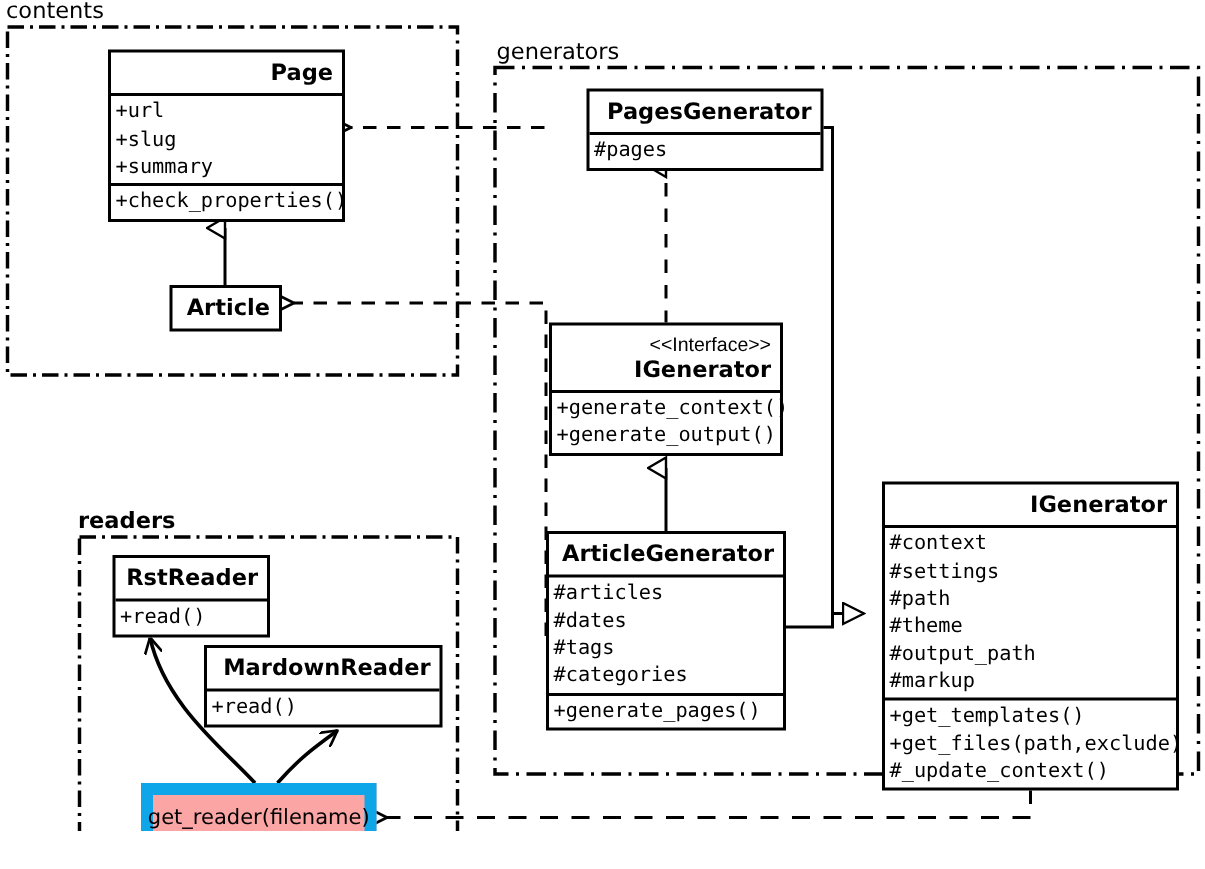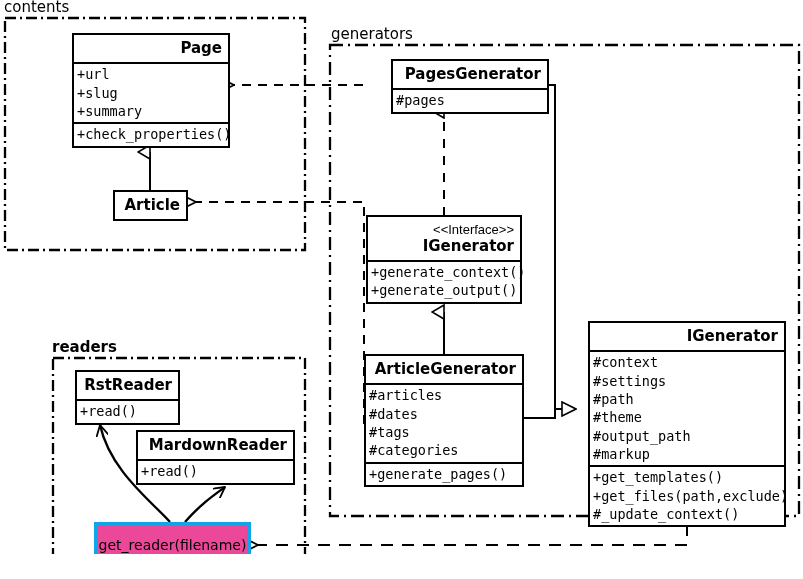--- a/index.html
+++ b/index.html
@@ -61,22 +61,22 @@
   .uml-row {
     font-family: "DejaVu Sans Mono", monospace;
     font-size: 13.5px;
     line-height: 1.36;
     white-space: nowrap;
     color: #000;
   }
   .plainbox {
     position: absolute;
     box-sizing: border-box;
-    border: 4px solid #0ea5e9;
-    background: #ec4899;
+    border: 8px solid #0ea5e9;
+    background: #fca5a5;
     display: flex;
     align-items: center;
     justify-content: center;
     font-family: "DejaVu Sans", sans-serif;
     font-size: 14px;
     z-index: 5;
     text-align: center;
   }
 </style>
 </head>

